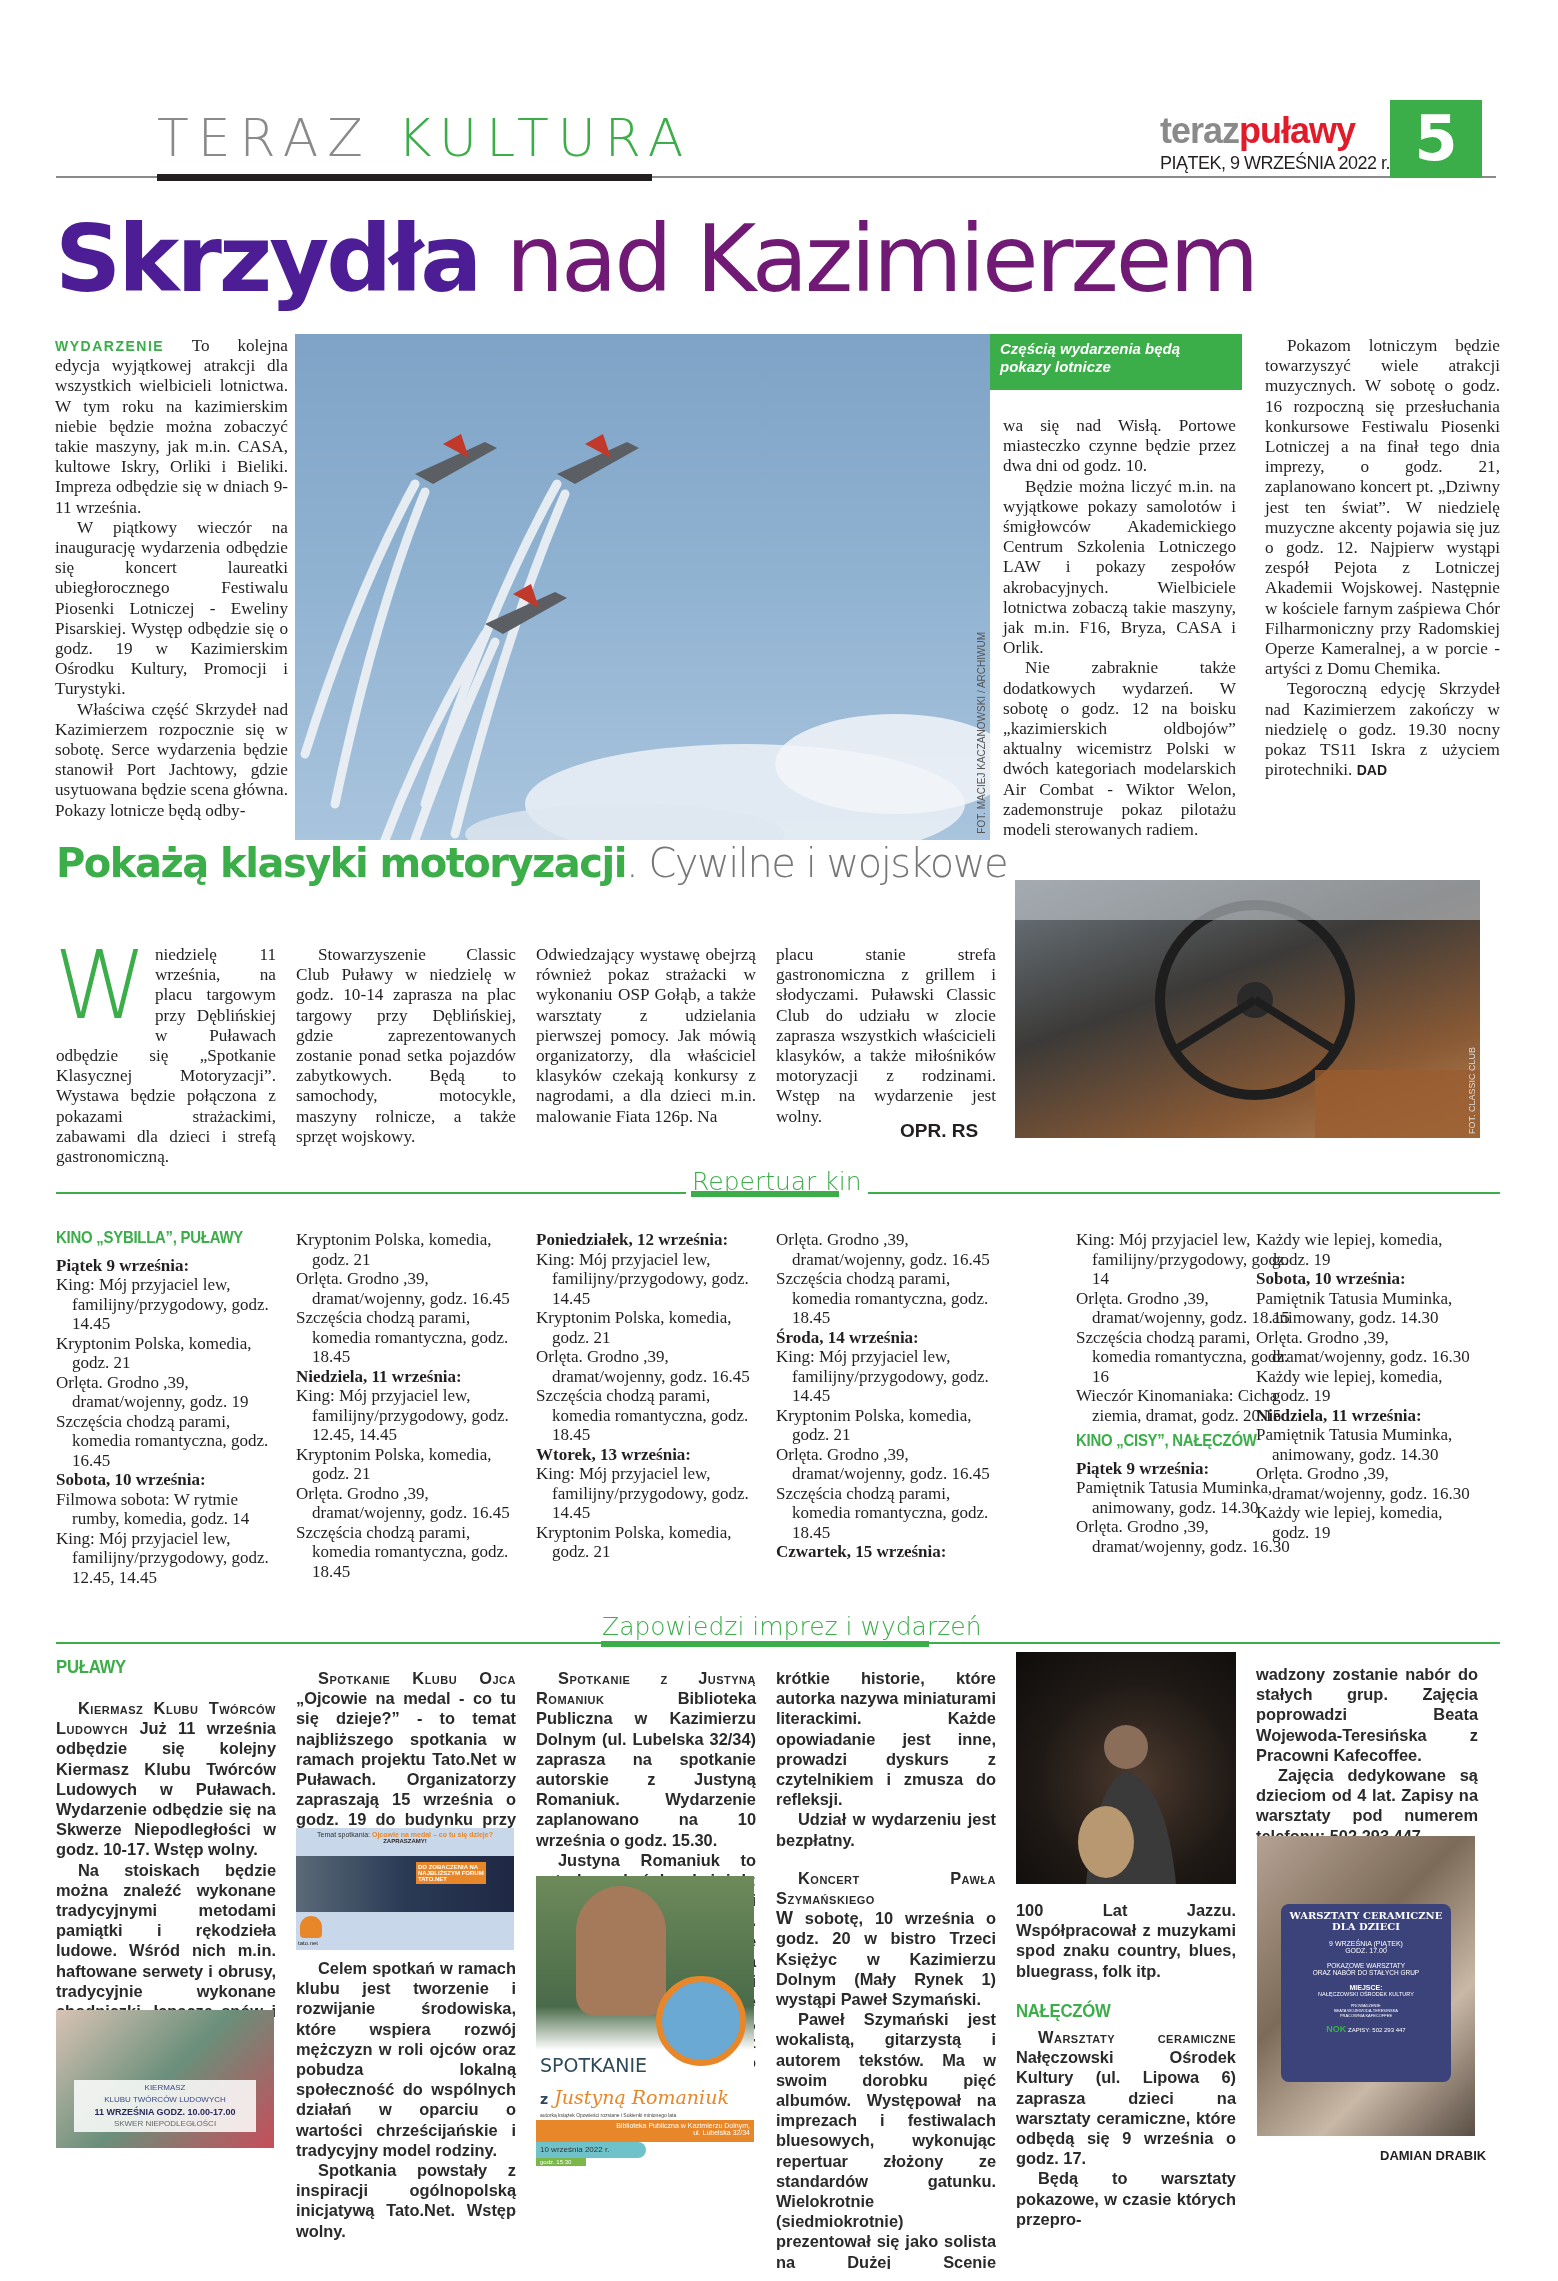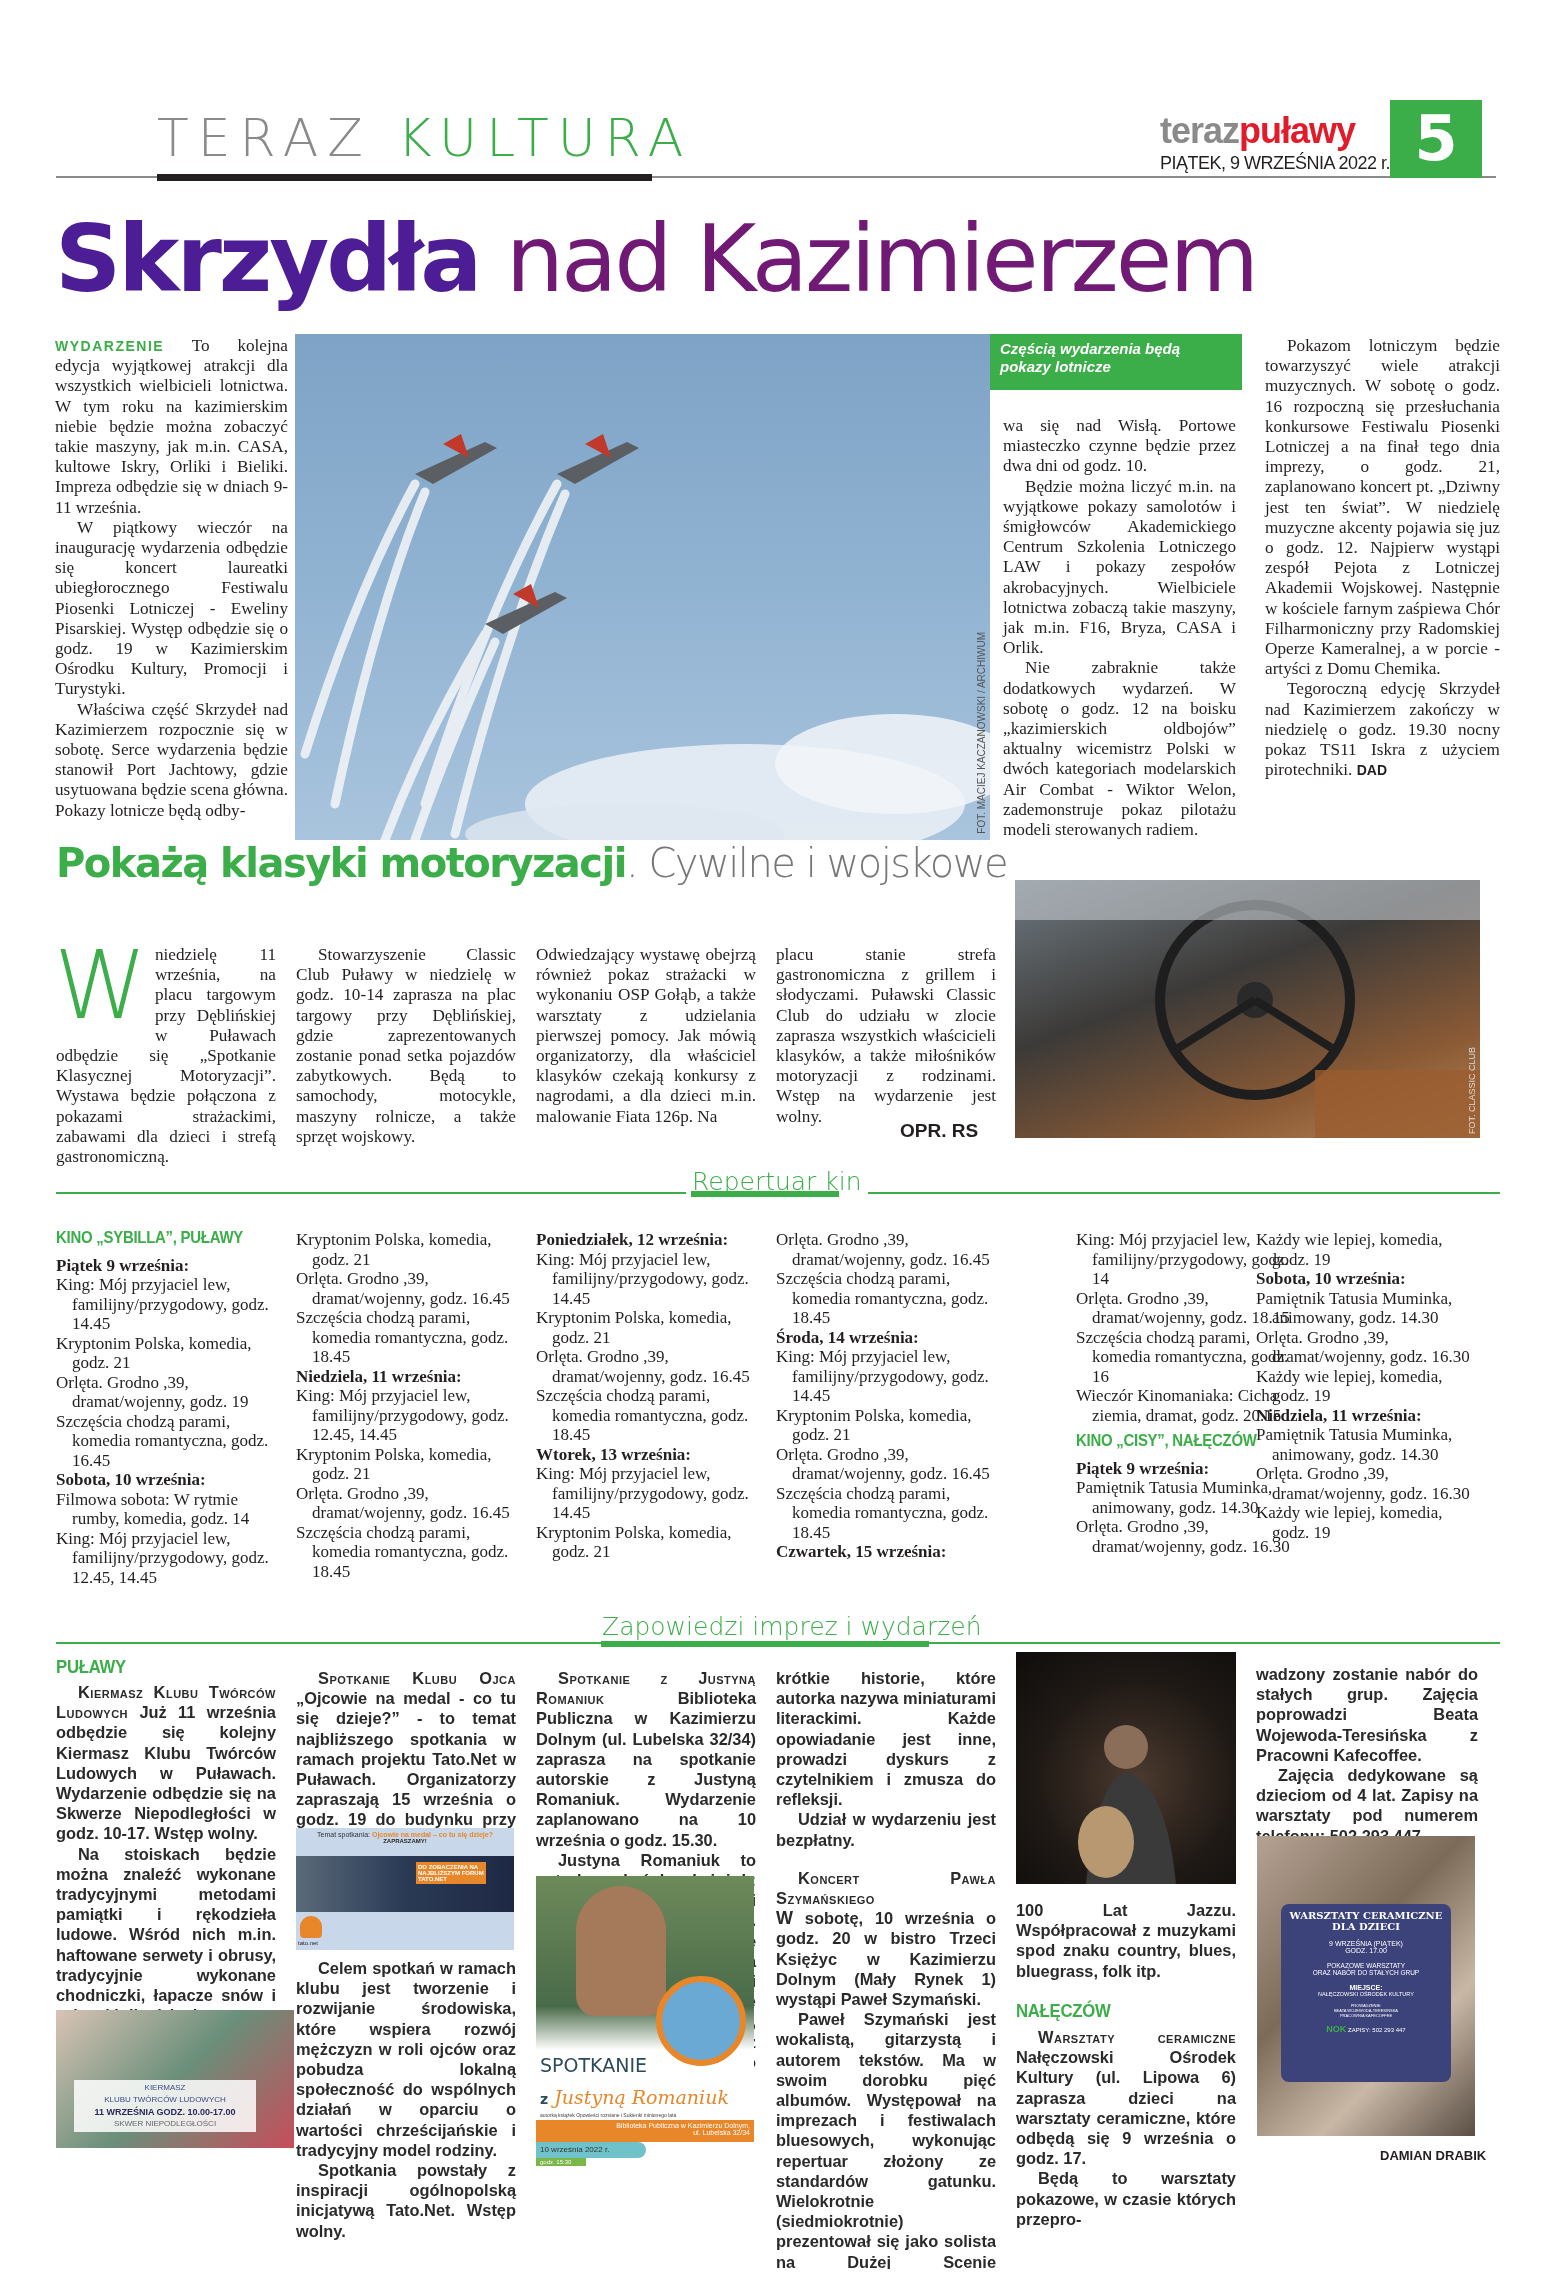--- a/index.html
+++ b/index.html
@@ -180,26 +180,26 @@
     <div class="it">Orlęta. Grodno ,39, dramat/wojenny, godz. 16.30</div>
     <div class="it">Każdy wie lepiej, komedia, godz. 19</div>
   </div>
 
 <div class="abs divider" style="left:56px;top:1642px;width:1444px;height:2px"></div>
 <div class="abs div-label" style="left:596px;top:1612px">Zapowiedzi imprez i wydarzeń</div>
 <div class="abs div-bar" style="left:601px;top:1641px;width:328px"></div>
 
 <div class="abs" style="left:56px;top:1656px;width:220px">
   <div class="kino-h" style="font-size:19px">PUŁAWY</div>
-  <div class="sans" style="margin-top:4px">
+  <div class="sans" style="margin-top:20px">
     <p class="ind"><span class="sc">Kiermasz Klubu Twórców Ludowych</span> <span>Już 11 września odbędzie się kolejny Kiermasz Klubu Twórców Ludowych w Puławach. Wydarzenie odbędzie się na Skwerze Niepodległości w godz. 10-17. Wstęp wolny.</span></p>
     <p class="ind">Na stoiskach będzie można znaleźć wykonane tradycyjnymi metodami pamiątki i rękodzieła ludowe. Wśród nich m.in. haftowane serwety i obrusy, tradycyjnie wykonane chodniczki, łapacze snów i zabawki dla dzieci.</p>
   </div>
 </div>
-<div class="abs img-box" style="left:56px;top:2010px;width:238px;height:138px;background:linear-gradient(135deg,#d9c3b5,#6a8f7a 50%,#c74d5a)">
+<div class="abs img-box" style="left:56px;top:2010px;width:218px;height:138px;background:linear-gradient(135deg,#d9c3b5,#6a8f7a 50%,#c74d5a)">
   <div class="abs" style="left:18px;top:70px;width:182px;height:52px;background:rgba(255,255,255,0.85);text-align:center;font-family:'Liberation Sans',sans-serif;color:#3a4a86;font-size:8px;line-height:12px;padding-top:2px">
     <div>KIERMASZ</div>
     <div>KLUBU TWÓRCÓW LUDOWYCH</div>
     <div style="font-weight:bold;color:#2a2a5a;font-size:9px">11 WRZEŚNIA GODZ. 10.00-17.00</div>
     <div style="color:#666">SKWER NIEPODLEGŁOŚCI</div>
   </div>
 </div>
 
 <div class="abs sans" style="left:296px;top:1668px;width:220px">
   <p class="ind"><span class="sc">Spotkanie Klubu Ojca</span> <span>„Ojcowie na medal - co tu się dzieje?” - to temat najbliższego spotkania w ramach projektu Tato.Net w Puławach. Organizatorzy zapraszają 15 września o godz. 19 do budynku przy ul. Kołłątaja 64.</span></p>

